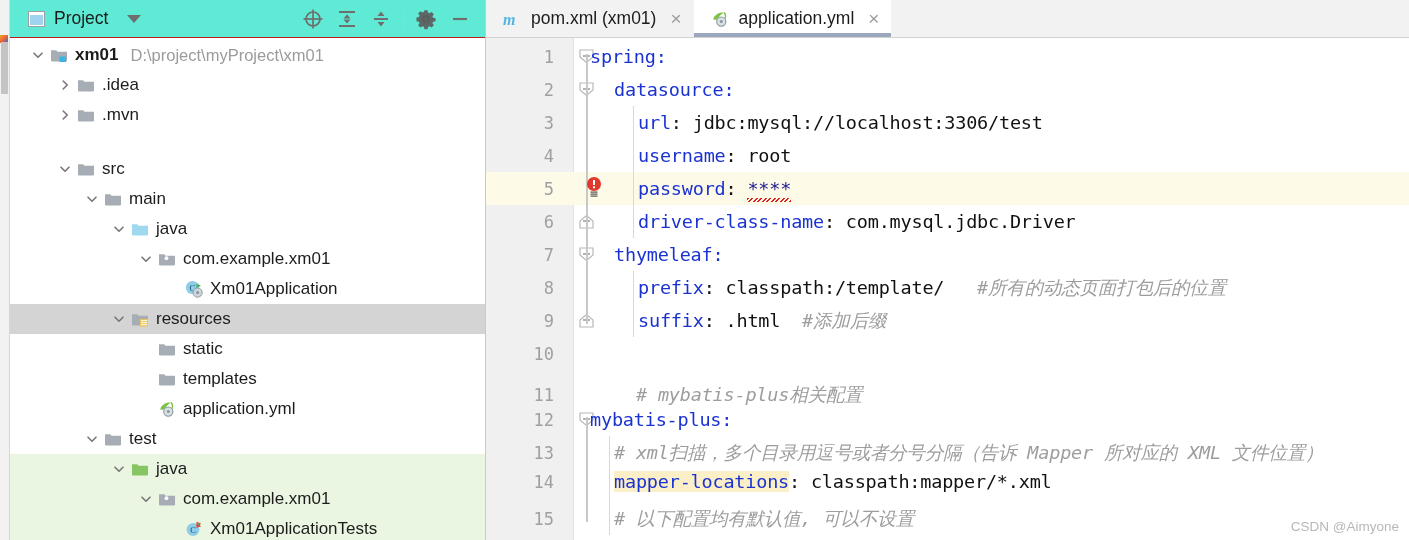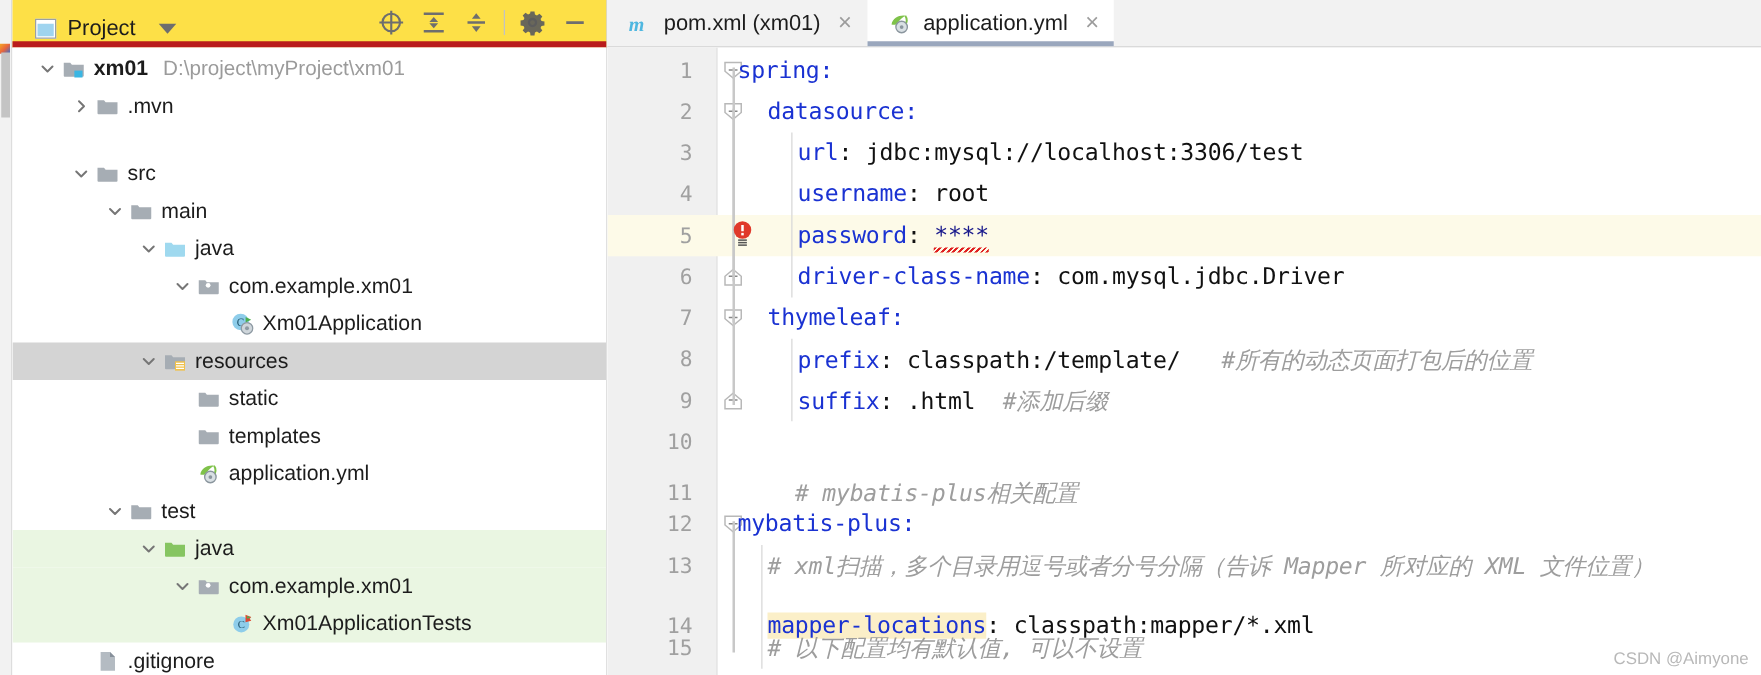--- a/index.html
+++ b/index.html
@@ -34,23 +34,23 @@
   .project-panel {
     width: 476px; flex: 0 0 476px;
     height: 540px;
     background: #ffffff;
     position: relative;
     border-right: 1px solid #c9c9c9;
     display: flex; flex-direction: column;
   }
   .panel-header {
     height: 38px; flex: 0 0 38px;
-    background: #fde047;
-    border-bottom: 5px solid #b91c1c;
-    display: flex; align-items: flex-end;
+    background: #5eead4;
+    border-bottom: 1px solid #b91c1c;
+    display: flex; align-items: center;
     padding: 0 8px 0 18px;
   }
   .panel-title-group { display: flex; align-items: center; gap: 9px; }
   .panel-icon-box {
     width: 17px; height: 16px;
     border: 1px solid #9aa0a6;
     background: #ffffff;
     position: relative;
   }
   .panel-icon-box::after {
@@ -252,20 +252,33 @@
             </svg>
           </span>
           <span class="tree-icon">
             <svg width="20" height="20" viewBox="0 0 20 20">
               <path d="M2 5.2h5.2l1.3 1.6H18V15.6a.8.8 0 0 1-.8.8H2.8a.8.8 0 0 1-.8-.8V5.2z" fill="#a6adb4"></path>
               <rect x="10.5" y="11.5" width="6.5" height="5.5" fill="#3ab6e3"></rect>
             </svg>
           </span>
           <span class="label-main">xm01</span>
           <span class="label-path">D:\project\myProject\xm01</span>
+        </div>
+        <div class="row" style="padding-left: 45px;">
+          <span class="chev">
+            <svg width="14" height="14" viewBox="0 0 14 14">
+              <path fill="none" stroke="#767676" stroke-width="1.6" stroke-linecap="round" stroke-linejoin="round" d="M5.2 3 L9.2 7 L5.2 11"></path>
+            </svg>
+          </span>
+          <span class="tree-icon">
+            <svg width="20" height="20" viewBox="0 0 20 20">
+              <path d="M2 5.2h5.2l1.3 1.6H18V15.6a.8.8 0 0 1-.8.8H2.8a.8.8 0 0 1-.8-.8V5.2z" fill="#a6adb4"></path>
+            </svg>
+          </span>
+          <span>.idea</span>
         </div>
         <div class="row" style="padding-left: 45px;">
           <span class="chev">
             <svg width="14" height="14" viewBox="0 0 14 14">
               <path fill="none" stroke="#767676" stroke-width="1.6" stroke-linecap="round" stroke-linejoin="round" d="M5.2 3 L9.2 7 L5.2 11"></path>
             </svg>
           </span>
           <span class="tree-icon">
             <svg width="20" height="20" viewBox="0 0 20 20">
               <path d="M2 5.2h5.2l1.3 1.6H18V15.6a.8.8 0 0 1-.8.8H2.8a.8.8 0 0 1-.8-.8V5.2z" fill="#a6adb4"></path>
@@ -555,21 +568,21 @@
             <span class="code-text" style="margin-left: 72px;"><span class="cm"># mybatis-plus相关配置</span></span>
           </div>
           <div class="code-line" style="top: 365px;">
             <span class="lnum">12</span>
             <span class="code-text" style="margin-left: 26px;"><span class="k">mybatis-plus:</span></span>
           </div>
           <div class="code-line" style="top: 398px;">
             <span class="lnum">13</span>
             <span class="code-text" style="margin-left: 50px;"><span class="cm"># xml扫描，多个目录用逗号或者分号分隔（告诉 Mapper 所对应的 XML 文件位置）</span></span>
           </div>
-          <div class="code-line" style="top: 446px;">
+          <div class="code-line" style="top: 427px;">
             <span class="lnum">14</span>
             <span class="code-text" style="margin-left: 50px;"><span class="k hlword">mapper-locations</span><span class="v">: </span><span class="v">classpath:mapper/*.xml</span></span>
           </div>
           <div class="code-line" style="top: 464px;">
             <span class="lnum">15</span>
             <span class="code-text" style="margin-left: 50px;"><span class="cm"># 以下配置均有默认值, 可以不设置</span></span>
           </div>
         </div>
       <div class="watermark">CSDN @Aimyone</div>
     <div class="indent-guide" style="left: 147px; top: 68px; height: 132px;"></div>

